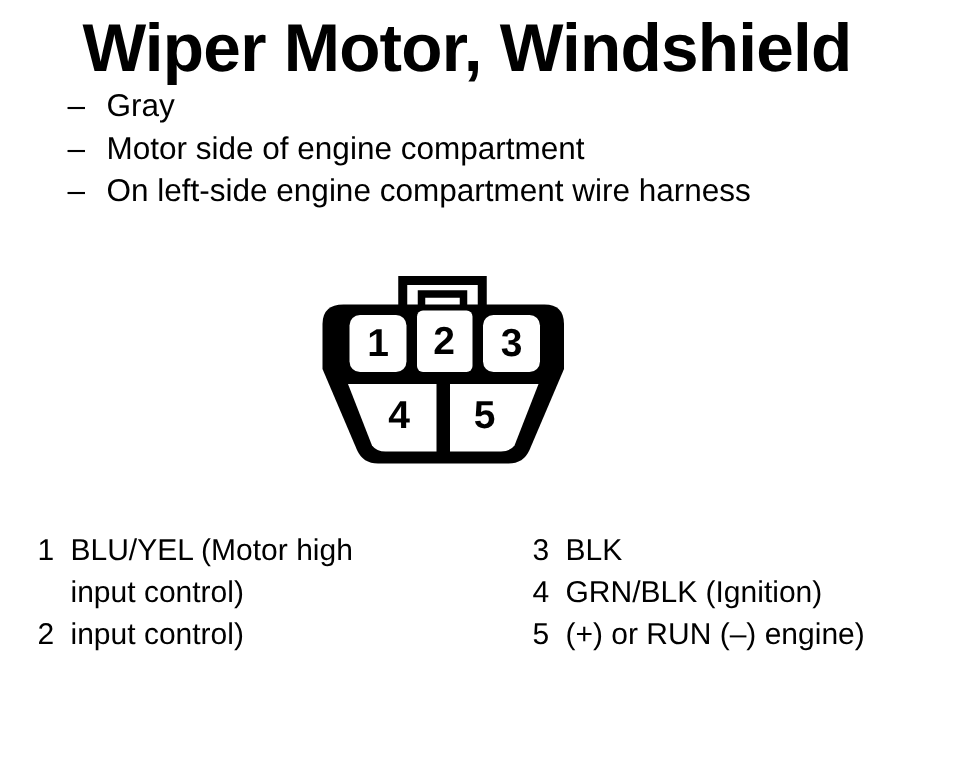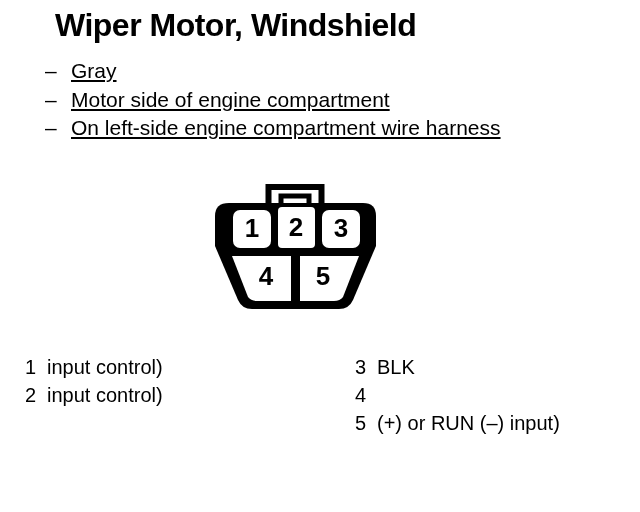--- a/index.html
+++ b/index.html
@@ -8,36 +8,36 @@
     background: #ffffff;
     color: #000000;
     position: relative;
     overflow: hidden;
     font-family: "Liberation Sans", sans-serif;
     -webkit-font-smoothing: antialiased;
   }
   .page-title {
     position: absolute;
     left: 55px; top: 9px;
-    font-size: 32px;
+    font-size: 45px;
     font-weight: bold;
     line-height: 1;
     letter-spacing: -0.5px;
     white-space: nowrap;
     text-align: center;
   }
   .bullets {
     position: absolute;
     left: 45px; top: 57px;
     font-size: 21px;
     line-height: 28.5px;
   }
   .bullet-row { display: flex; }
   .bullet-marker { flex: 0 0 26px; }
-  .bullet-text { white-space: nowrap; text-decoration: underline; }
+  .bullet-text { white-space: nowrap; }
   .connector-svg {
     position: absolute;
     left: 200px; top: 178px;
   }
   .pin-num {
     font-family: "Liberation Sans", sans-serif;
     font-weight: bold;
     font-size: 26px;
     fill: #000;
   }
@@ -91,40 +91,44 @@
   <text class="pin-num" x="296" y="236" text-anchor="middle">2</text>
   <text class="pin-num" x="341" y="237" text-anchor="middle">3</text>
   <text class="pin-num" x="266" y="285" text-anchor="middle">4</text>
   <text class="pin-num" x="323" y="285" text-anchor="middle">5</text>
 </svg>
 
 <div class="legend-col legend-left">
   <div class="legend-item">
     <span class="legend-pin">1</span>
     <span class="legend-lines">
+      <div>BLU/YEL (Motor high</div>
       <div>input control)</div>
     </span>
   </div>
   <div class="legend-item">
     <span class="legend-pin">2</span>
     <span class="legend-lines">
       <div>input control)</div>
     </span>
   </div>
 </div>
 
 <div class="legend-col legend-right">
   <div class="legend-item">
     <span class="legend-pin">3</span>
     <span class="legend-lines">
       <div>BLK</div>
     </span>
   </div>
   <div class="legend-item">
     <span class="legend-pin">4</span>
+    <span class="legend-lines">
+      <div>GRN/BLK (Ignition)</div>
+    </span>
   </div>
   <div class="legend-item">
     <span class="legend-pin">5</span>
     <span class="legend-lines">
-      <div>(+) or RUN (–) input)</div>
+      <div>(+) or RUN (–) engine)</div>
     </span>
   </div>
 </div>
 
 </body></html>

